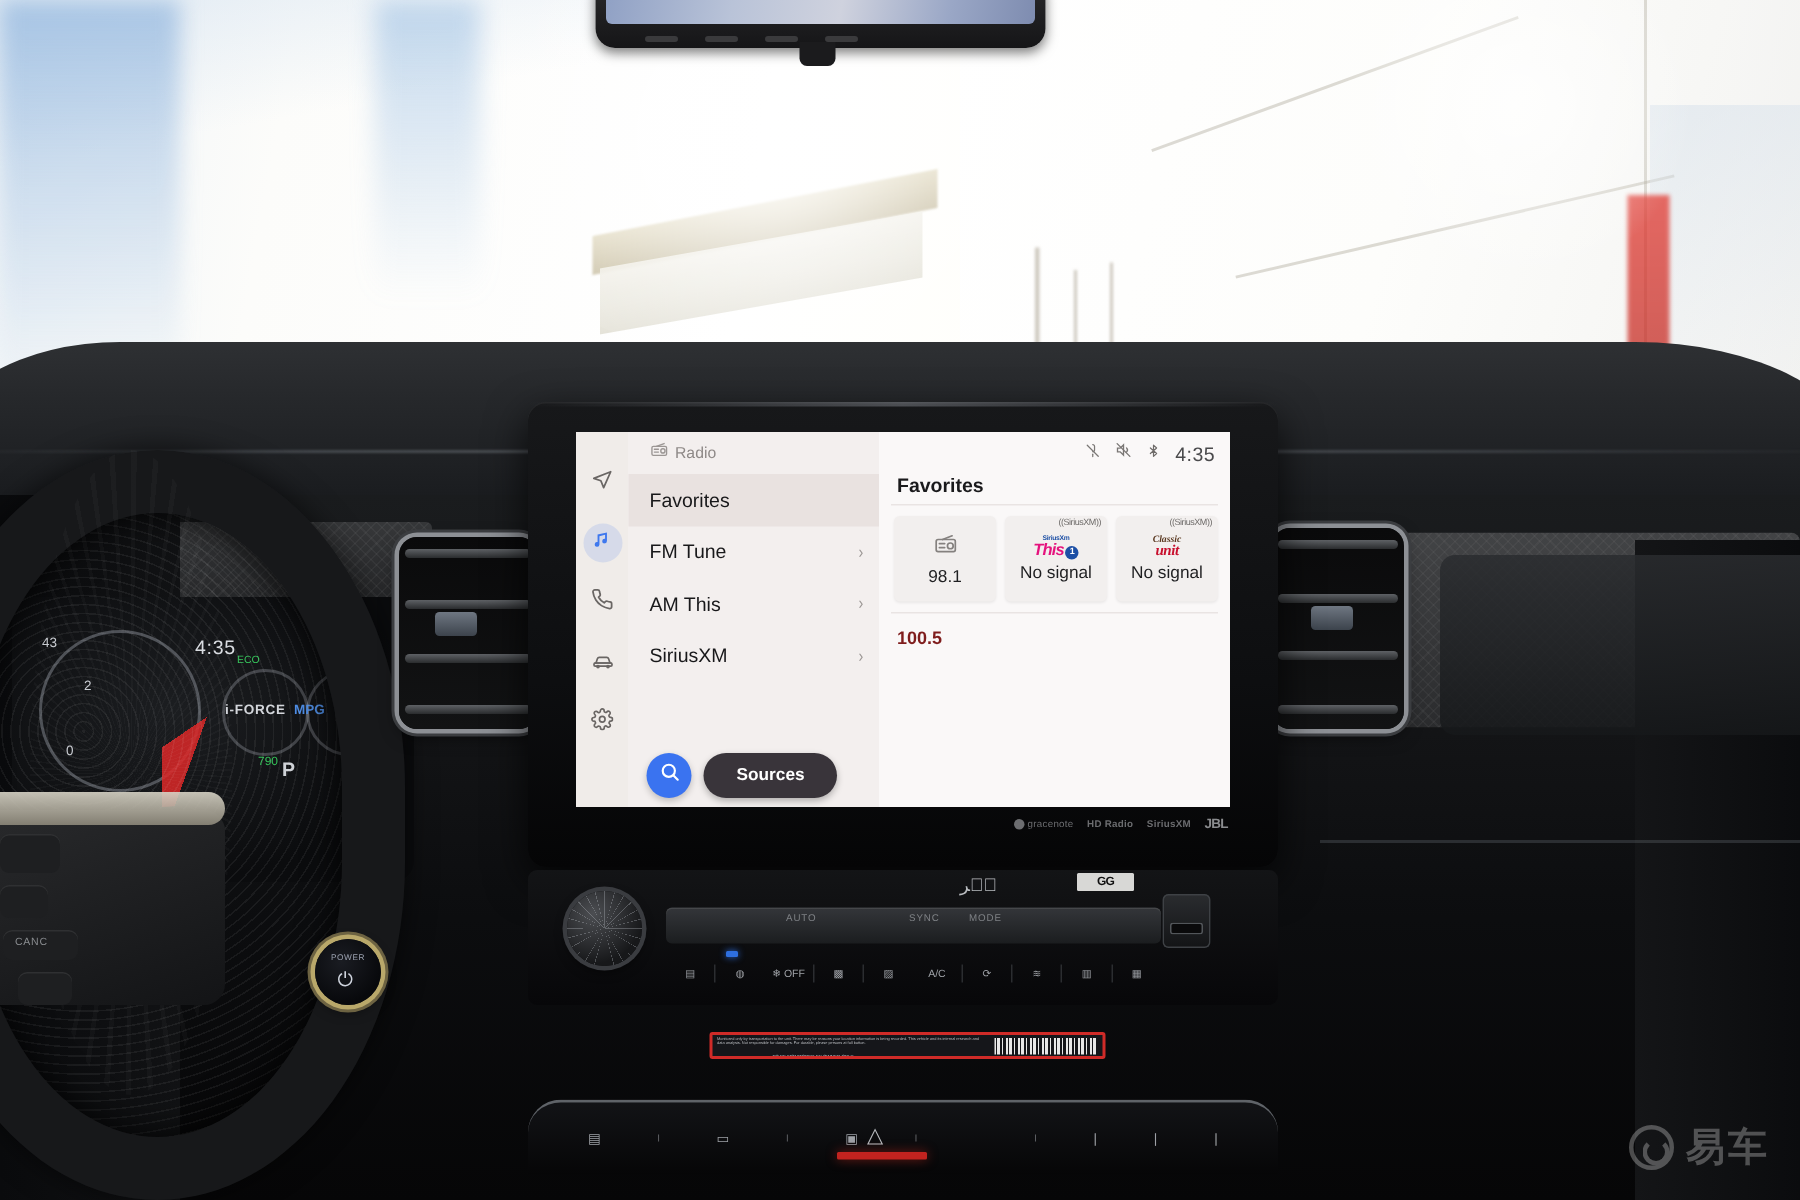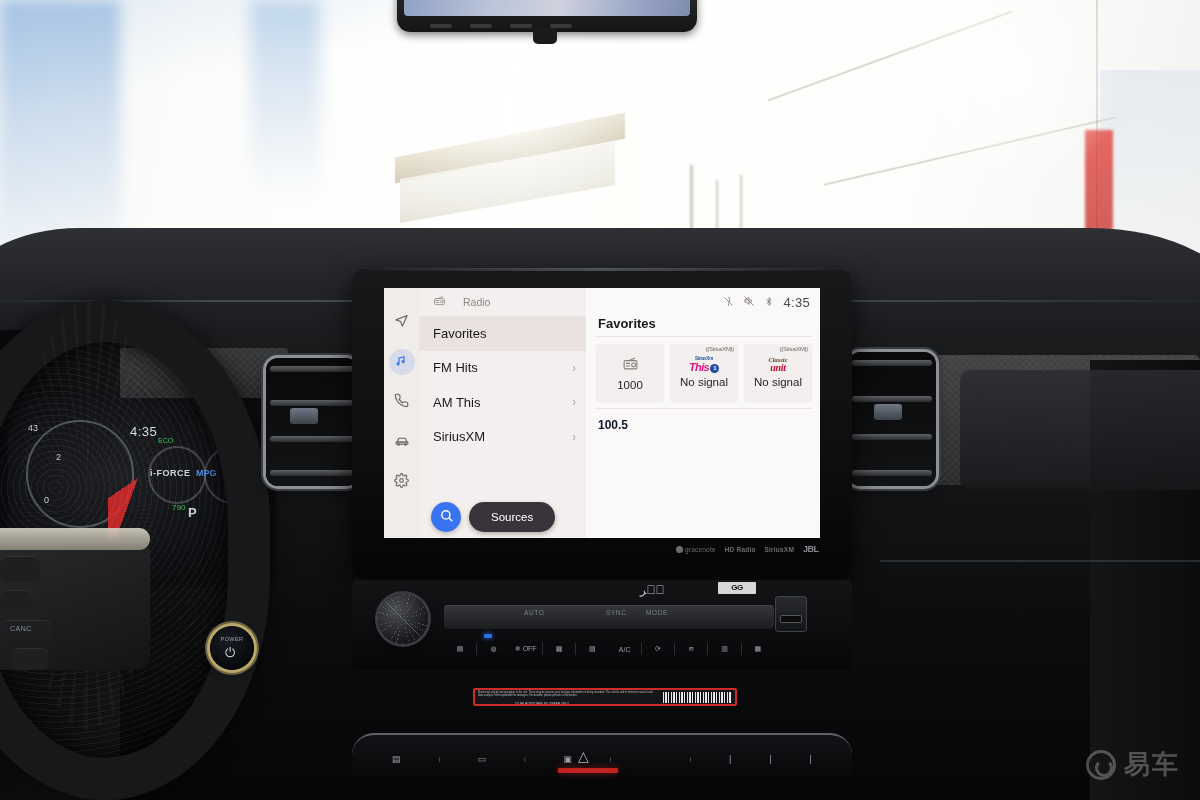--- a/index.html
+++ b/index.html
@@ -115,33 +115,33 @@
   
   .hmi { position:absolute; inset:0; display:flex; }
   .railbar { width:35px; height:100%; background:#f0ece9;
     display:flex; flex-direction:column; align-items:center; padding-top:14px; gap:0px; }
   .rail-item { width:30px; height:40px; display:flex; align-items:center; justify-content:center; position:relative; }
   .rail-item.active::before { content:""; position:absolute; width:26px; height:26px;
     border-radius:50%; background:rgba(110,150,235,.20); }
   .rail-item svg { position:relative; z-index:1; }
 
   .menupane { width:167px; height:100%; background:#f3efee; position:relative; }
-  .menu-head { height:28px; display:flex; align-items:center; gap:17px; padding-left:14px; }
+  .menu-head { height:28px; display:flex; align-items:center; gap:4px; padding-left:14px; }
   .menu-head-txt { color:#8e8987; font-size:10.5px; }
   .mlist { display:flex; flex-direction:column; }
   .mrow { height:34.5px; display:flex; align-items:center; padding:0 10px 0 14px;
     font-size:13px; color:#18181a; justify-content:space-between; }
   .mrow.sel { background:#e9e2e0; }
   .chev { color:#9b9694; font-size:12px; line-height:1; transform:scaleX(.8); }
 
   .mbuttons { position:absolute; left:12px; bottom:6px; display:flex; align-items:center; gap:8px; }
   .searchbtn { width:30px; height:30px; border-radius:50%; background:#3a73f0;
     display:flex; align-items:center; justify-content:center; box-shadow:0 2px 5px rgba(0,0,0,.22);}
   .sourcesbtn { height:30px; padding:0 22px; border-radius:16px; background:#39343a;
-    display:flex; align-items:center; justify-content:center; color:#fff; font-size:11.5px; font-weight:normal;
+    display:flex; align-items:center; justify-content:center; color:#fff; font-size:11.5px; font-weight:bold;
     box-shadow:0 2px 5px rgba(0,0,0,.28);}
 
   .content { flex:1; height:100%; background:#faf8f8; position:relative; }
   .statusbar { height:28px; display:flex; align-items:center; justify-content:flex-end; gap:9px; padding-right:10px; }
   .clock { color:#4a4a4c; font-size:13px; letter-spacing:.3px; }
   .fav-title { padding:0 0 5px 12px; color:#1a1a1c; font-size:13px; font-weight:bold; }
   .fav-div { height:1px; background:#e9e4e3; margin:0 8px; }
   .fav-grid { padding:7px 8px 0 10px; display:grid; grid-template-columns:repeat(3,1fr); gap:6px; }
   .tile { height:57px; background:#f2efee; border-radius:4px; position:relative;
     display:flex; flex-direction:column; align-items:center; justify-content:center; gap:3px;
@@ -150,21 +150,21 @@
   .sxm-badge { position:absolute; top:2px; right:4px; font-size:6px; color:#6d6a68; letter-spacing:-.3px; }
   .logo-hits { display:flex; flex-direction:column; align-items:center; line-height:1; }
   .logo-hits .sx { font-size:4.5px; color:#1d4fa5; font-weight:bold; letter-spacing:-.2px;}
   .logo-hits .h1 { font-size:11px; color:#e5127d; font-weight:bold; font-style:italic; letter-spacing:-.6px;}
   .logo-hits .dot { display:inline-block; width:9px; height:9px; border-radius:50%; background:#1d4fa5; color:#fff;
      font-size:6px; font-style:normal; text-align:center; line-height:9px; vertical-align:1px; margin-left:1px;}
   .logo-vinyl { display:flex; flex-direction:column; align-items:center; line-height:1; }
   .logo-vinyl .cv1 { font-size:6.5px; color:#5b3a22; font-style:italic; font-weight:bold; font-family:"Liberation Serif", serif;}
   .logo-vinyl .cv2 { font-size:10px; color:#c8102e; font-weight:bold; font-style:italic; font-family:"Liberation Serif", serif; letter-spacing:-.3px;}
   .fav-div2 { height:1px; background:#e9e4e3; margin:7px 8px 0 8px; }
-  .next-row { padding:9px 0 0 12px; font-size:12px; color:#0f172a; font-weight:bold; }
+  .next-row { padding:9px 0 0 12px; font-size:12px; color:#7f1d1d; font-weight:bold; }
 
   
   .brands { position:absolute; left:676px; top:544px; display:flex; align-items:center; gap:9px; }
   .brand { color:#6c6d70; font-size:6.5px; letter-spacing:.2px; display:flex; align-items:center; gap:2px;}
   .brand b { font-weight:bold; }
   .brand .circ { display:inline-block; width:7px; height:7px; border-radius:50%; background:#6c6d70; }
   .jbl { color:#8b8c8f; font-size:9px; font-weight:bold; letter-spacing:-.5px; font-family:"Liberation Sans", sans-serif;}
 
   
   .vent { position:absolute; border-radius:12px;
@@ -386,21 +386,21 @@
           </span>
           <span class="menu-head-txt">Radio</span>
         </div>
 
         <div class="mlist">
           <div class="mrow sel">
             <span>Favorites</span>
             <span class="chev"></span>
           </div>
           <div class="mrow">
-            <span>FM Hits</span>
+            <span>FM Tune</span>
             <span class="chev">›</span>
           </div>
           <div class="mrow">
             <span>AM This</span>
             <span class="chev">›</span>
           </div>
           <div class="mrow">
             <span>SiriusXM</span>
             <span class="chev">›</span>
           </div>
@@ -442,35 +442,35 @@
                 <path d="M7 7.5L17 16.5 12 21V3l5 4.5L7 16.5"></path>
               </svg>
           </span>
           <span class="clock">4:35</span>
         </div>
 
         <div class="fav-title">Favorites</div>
         <div class="fav-div"></div>
 
         <div class="fav-grid">
-
-
 
 
           <div class="tile">
             <span>
               <svg width="17" height="17" viewBox="0 0 24 24" fill="none" stroke="#85817f" stroke-width="1.6" stroke-linecap="round" stroke-linejoin="round">
                   <path d="M18 4.5 9 8"></path>
                   <rect x="3" y="8" width="18" height="11.5" rx="1.8"></rect>
                   <circle cx="16.3" cy="14" r="2.7"></circle>
                   <path d="M6 11.8h5M6 15.6h5"></path>
                 </svg>
             </span>
-            <span class="tile-lbl">1000</span>
-          </div>
+            <span class="tile-lbl">98.1</span>
+          </div>
+
+
 
           <div class="tile">
             <span class="sxm-badge">((SiriusXM))</span>
             <span class="logo-hits">
               <span class="sx">SiriusXm</span>
               <span class="h1"><span>This</span><span class="dot">1</span></span>
             </span>
             <span class="tile-lbl">No signal</span>
           </div>
 

